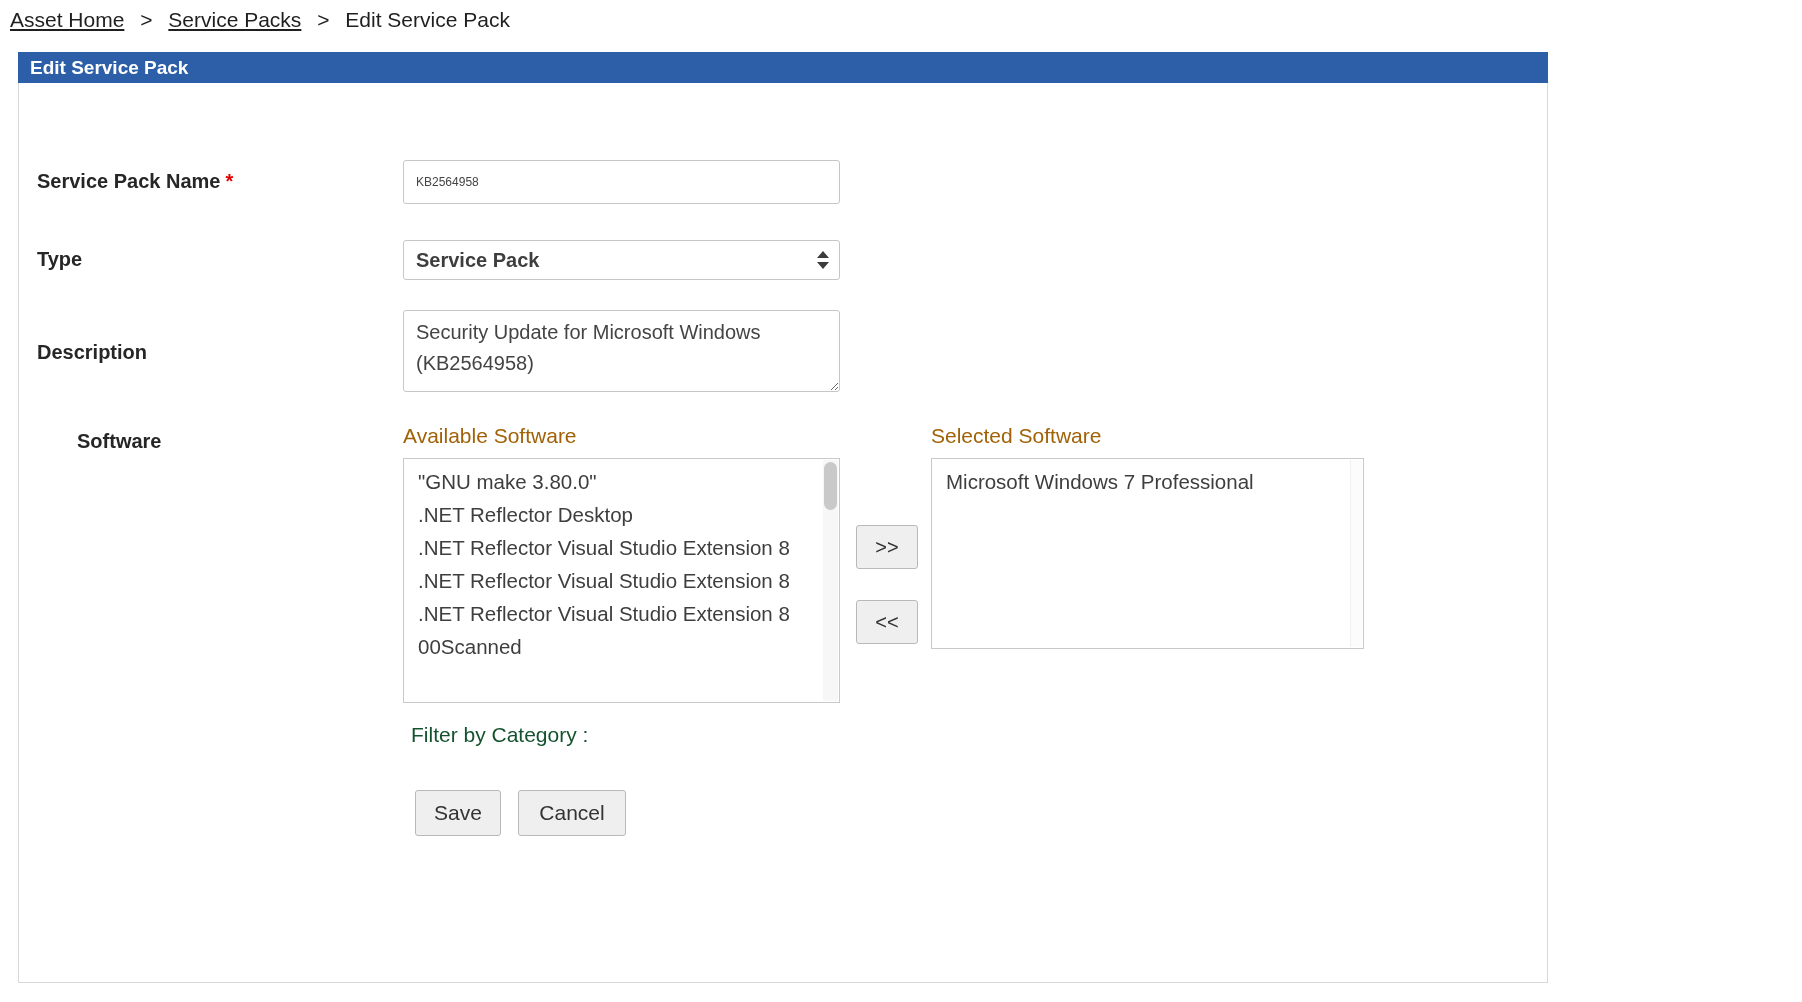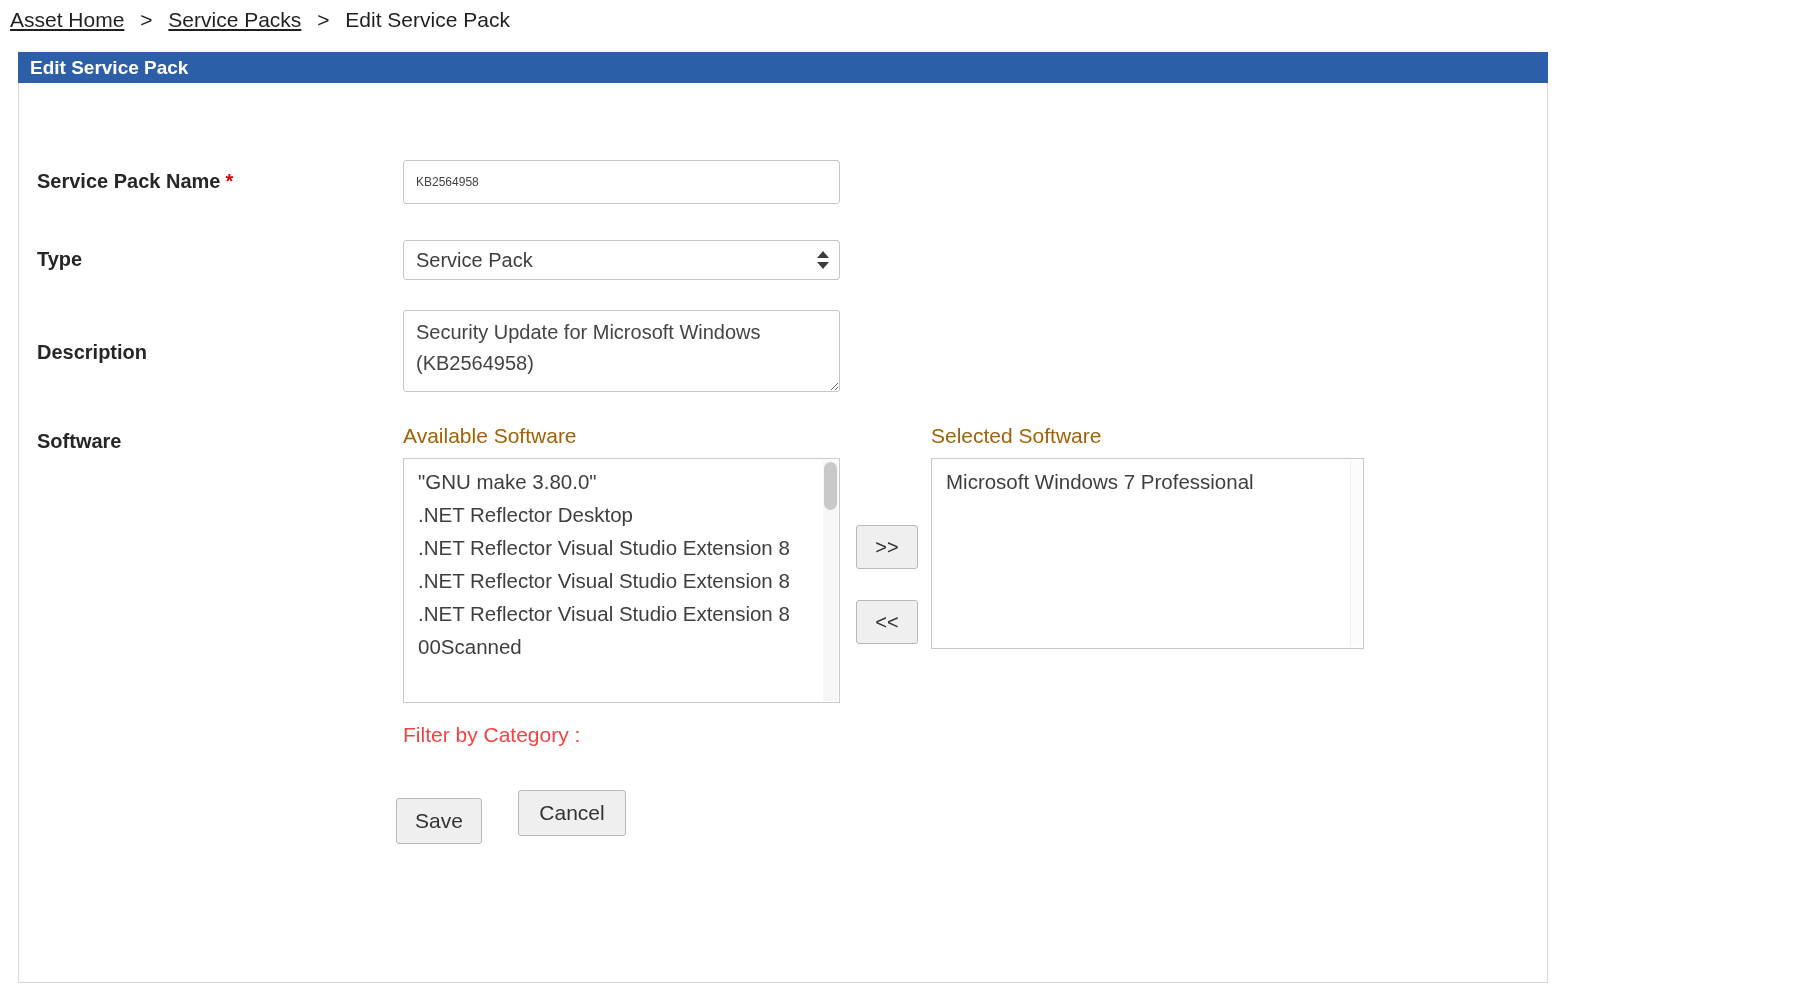--- a/index.html
+++ b/index.html
@@ -24,21 +24,21 @@
   .flabel { position: absolute; left: 18px; font-size: 20px; font-weight: bold; color: #262626; }
   .req { color: #e00000; margin-left: 5px; font-weight: bold; }
 
   .text-input { position: absolute; left: 384px; top: 77px; width: 437px; height: 44px;
                 border: 1px solid #c6c6c6; border-radius: 3px; font-size: 12px; color: #444;
                 padding: 0 12px; font-family: inherit; outline: none; }
 
   .fake-select { position: absolute; display: flex; align-items: center; justify-content: space-between;
                  border: 1px solid #c6c6c6; border-radius: 3px; background: #fff; font-size: 20px;
                  color: #3e3e3e; padding: 0 10px 0 12px; cursor: pointer; }
-  .type-select { left: 384px; top: 157px; width: 437px; height: 40px; }
+  .type-select { left: 384px; top: 157px; width: 437px; height: 40px; font-weight: bold; }
   .filter-select { left: 582px; top: 635px; width: 237px; height: 38px; }
   .spin { display: flex; flex-direction: column; gap: 4px; align-items: center; }
   .tri-up { width: 0; height: 0; border-left: 6px solid transparent; border-right: 6px solid transparent;
             border-bottom: 7px solid #3c3c3c; }
   .tri-down { width: 0; height: 0; border-left: 6px solid transparent; border-right: 6px solid transparent;
               border-top: 7px solid #3c3c3c; }
 
   textarea.desc { position: absolute; left: 384px; top: 227px; width: 437px; height: 82px;
                   border: 1px solid #c6c6c6; border-radius: 3px; font-size: 20px; color: #444;
                   padding: 6px 12px; font-family: inherit; resize: both; line-height: 31px; outline: none; }
@@ -57,26 +57,26 @@
   .scroll-thumb { position: absolute; top: 2px; left: 1px; width: 13px; height: 48px;
                   background: #c9c9c9; border-radius: 7px; }
   .scroll-track.light { width: 12px; background: #fcfcfc; border-left: 1px solid #f0f0f0; }
 
   .move-btn { position: absolute; left: 837px; width: 62px; height: 44px; font-size: 20px; color: #333;
               background: #efefef; border: 1px solid #b9b9b9; border-radius: 3px; cursor: pointer;
               font-family: inherit; }
   .move-right { top: 442px; }
   .move-left { top: 517px; }
 
-  .filter-label { position: absolute; left: 384px; top: 640px; font-size: 21px; color: #ef4444; }
+  .filter-label { position: absolute; left: 392px; top: 640px; font-size: 21px; color: #14532d; }
 
   .action-btn { position: absolute; top: 707px; height: 46px; font-size: 21px; color: #333;
                 background: #efefef; border: 1px solid #b9b9b9; border-radius: 3px; cursor: pointer;
                 font-family: inherit; padding: 0 18px; }
-  .save-btn { left: 377px; width: 86px; margin-top: 8px; }
+  .save-btn { left: 396px; width: 86px; }
   .cancel-btn { left: 499px; width: 108px; }
 </style>
 </head>
 <body>
 
 <div class="page">
 
   <div class="breadcrumb">
     <a class="crumb-link">Asset Home</a>
     <span class="sep">&gt;</span>
@@ -99,21 +99,21 @@
       <span>Service Pack</span>
       <span class="spin">
         <span class="tri-up"></span>
         <span class="tri-down"></span>
       </span>
     </div>
 
     <div class="flabel" style="top:258px;">Description</div>
     <textarea class="desc" style="">Security Update for Microsoft Windows (KB2564958)</textarea>
 
-    <div class="flabel" style="top:347px;">Software</div>
+    <div class="flabel" style="top:347px;margin-left:40px;">Software</div>
 
     <div class="list-title avail-title">Available Software</div>
     <div class="list-title sel-title">Selected Software</div>
 
     <div class="listbox avail-list">
       <div class="items">
         <div class="item">"GNU make 3.80.0"</div>
         <div class="item">.NET Reflector Desktop</div>
         <div class="item">.NET Reflector Visual Studio Extension 8</div>
         <div class="item">.NET Reflector Visual Studio Extension 8</div>

